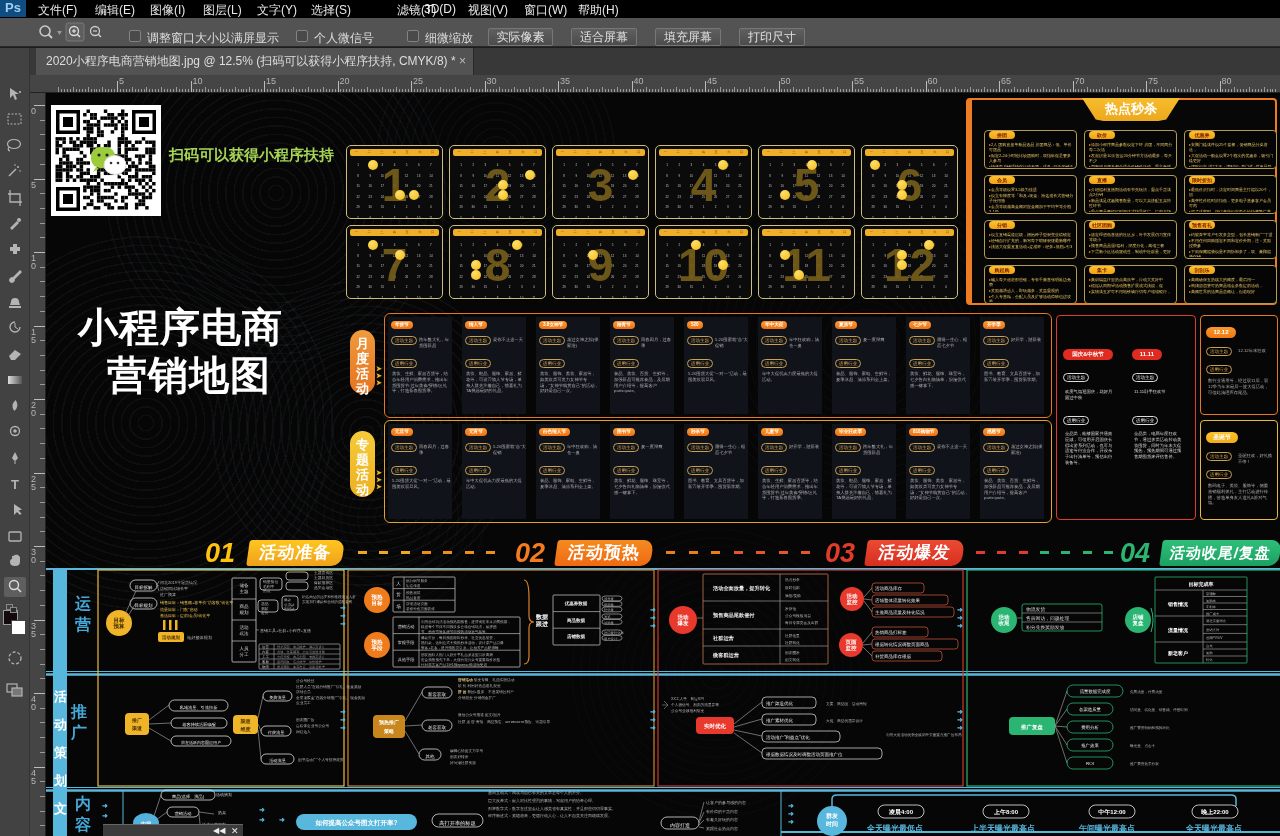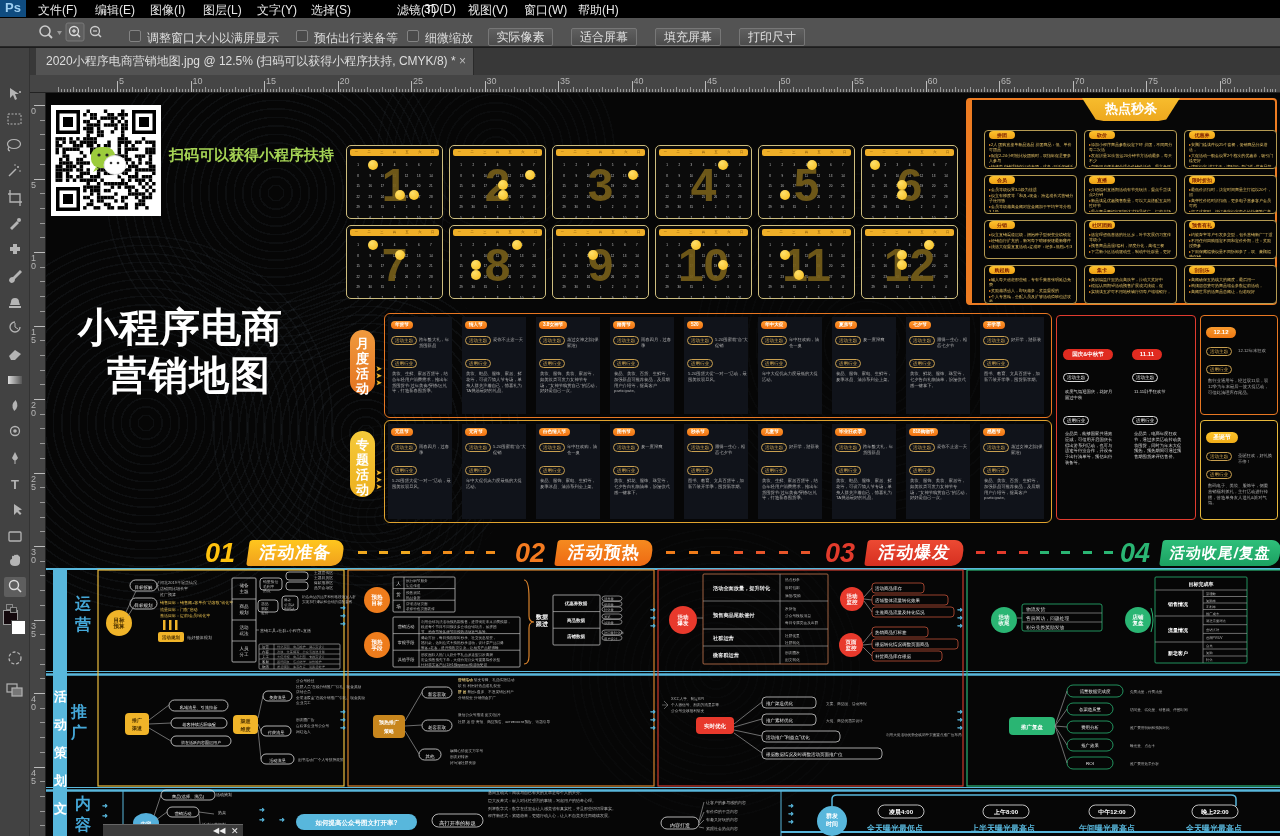--- a/index.html
+++ b/index.html
@@ -87,21 +87,21 @@
         <line x1="77" y1="16" x2="80" y2="19" stroke="#ddd" stroke-width="1.5"></line>
         <line x1="72" y1="13" x2="76" y2="13" stroke="#ddd" stroke-width="1.2"></line>
         <line x1="74" y1="11" x2="74" y2="15" stroke="#ddd" stroke-width="1.2"></line>
         <circle cx="95" cy="13" r="4.5" fill="none" stroke="#ccc" stroke-width="1.3"></circle>
         <line x1="98" y1="16" x2="101" y2="19" stroke="#ccc" stroke-width="1.5"></line>
         <line x1="93" y1="13" x2="97" y2="13" stroke="#ccc" stroke-width="1.2"></line>
       </svg>
 <span class="ochk" style="left:129px;"></span>
       <span class="mitem" style="left:147px;top:12px;">调整窗口大小以满屏显示</span>
 <span class="ochk" style="left:296px;"></span>
-      <span class="mitem" style="left:314px;top:12px;">预估出行装备等</span>
+      <span class="mitem" style="left:314px;top:12px;">个人微信号</span>
 <span class="ochk" style="left:407px;"></span>
       <span class="mitem" style="left:425px;top:12px;">细微缩放</span>
 <span class="obtn" style="left:488px;width:65px;">实际像素</span>
 <span class="obtn" style="left:571px;width:66px;">适合屏幕</span>
 <span class="obtn" style="left:655px;width:66px;">填充屏幕</span>
 <span class="obtn" style="left:739px;width:66px;">打印尺寸</span>
 </div>
 
 <div id="tabbar"></div>
 <div id="tab1">2020小程序电商营销地图.jpg @ 12.5% (扫码可以获得小程序扶持, CMYK/8) * <span style="color:#bbb;">×</span></div>

